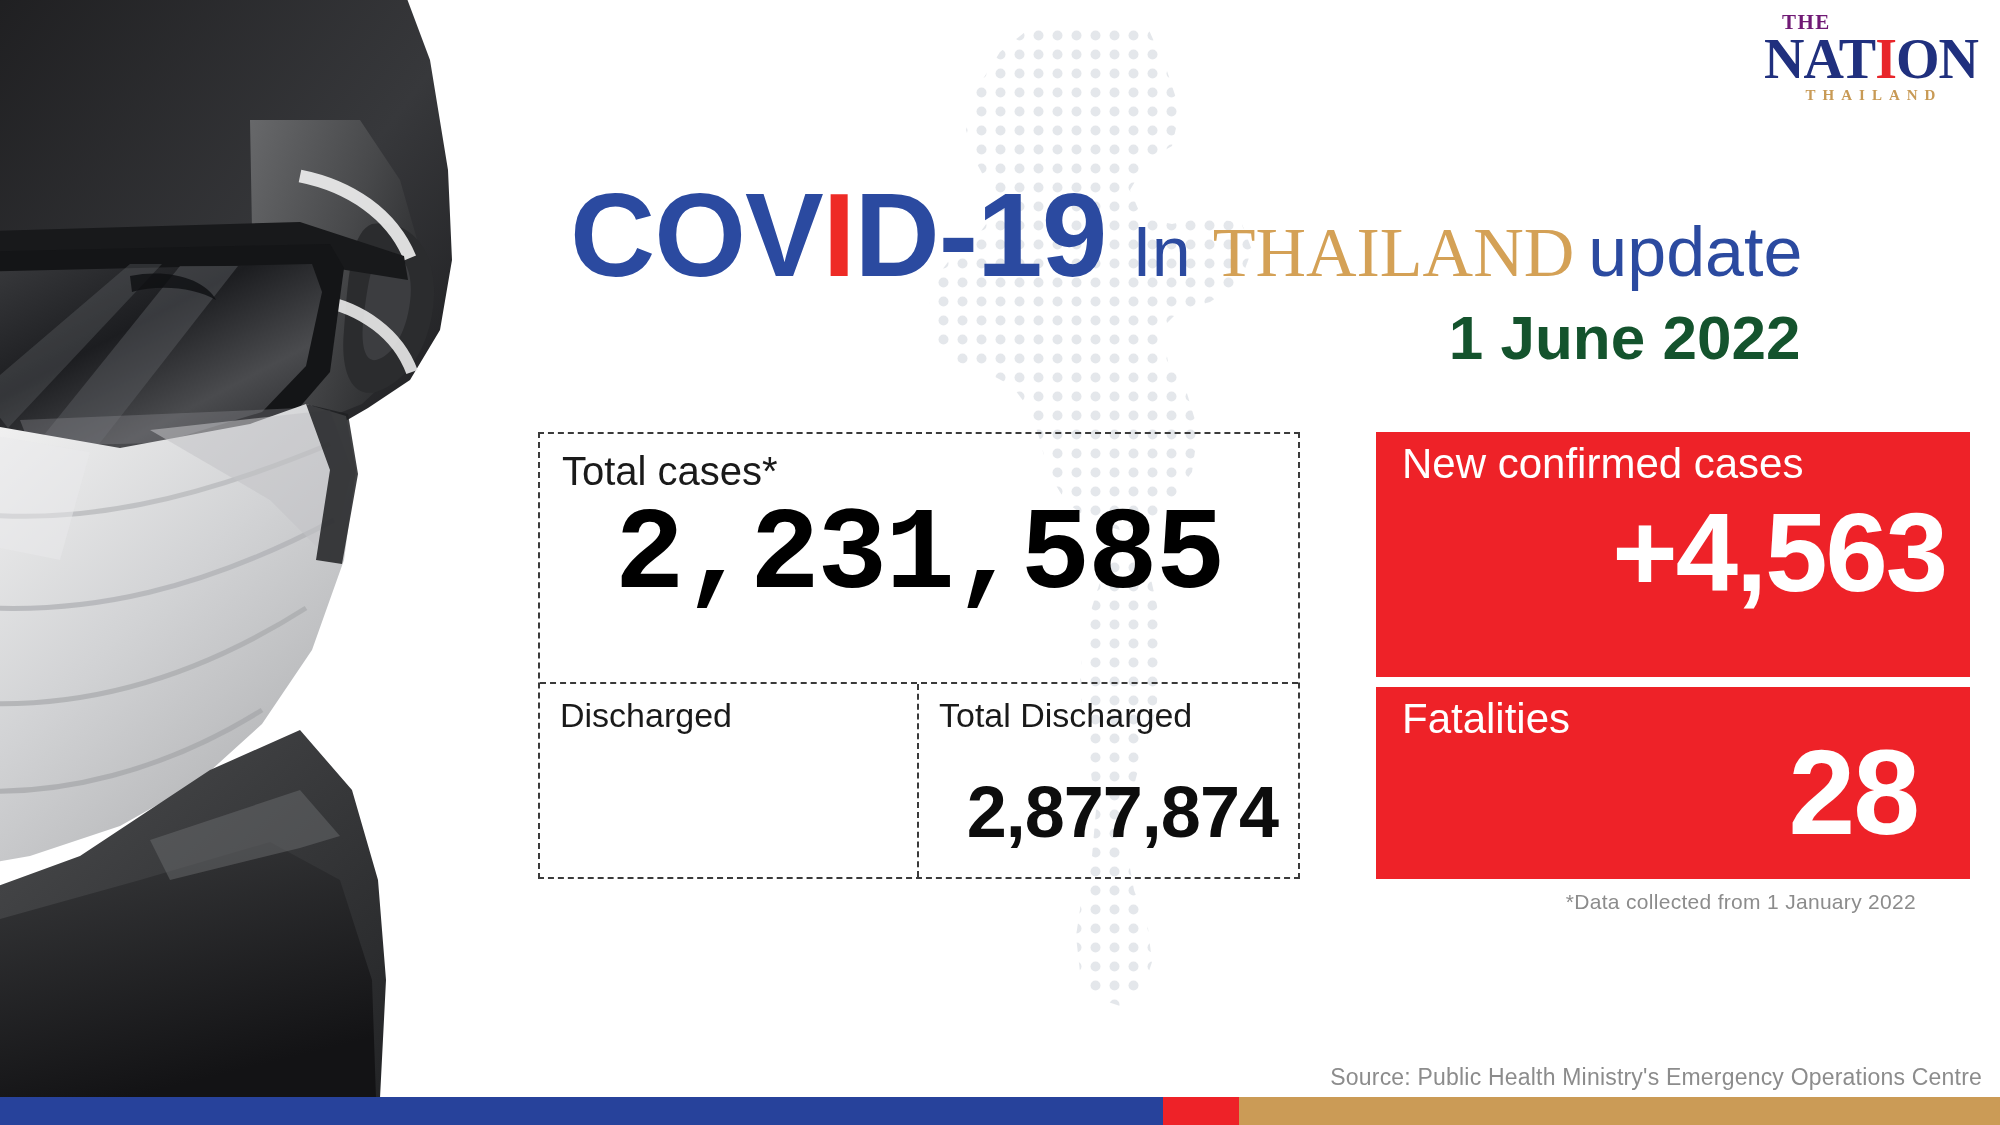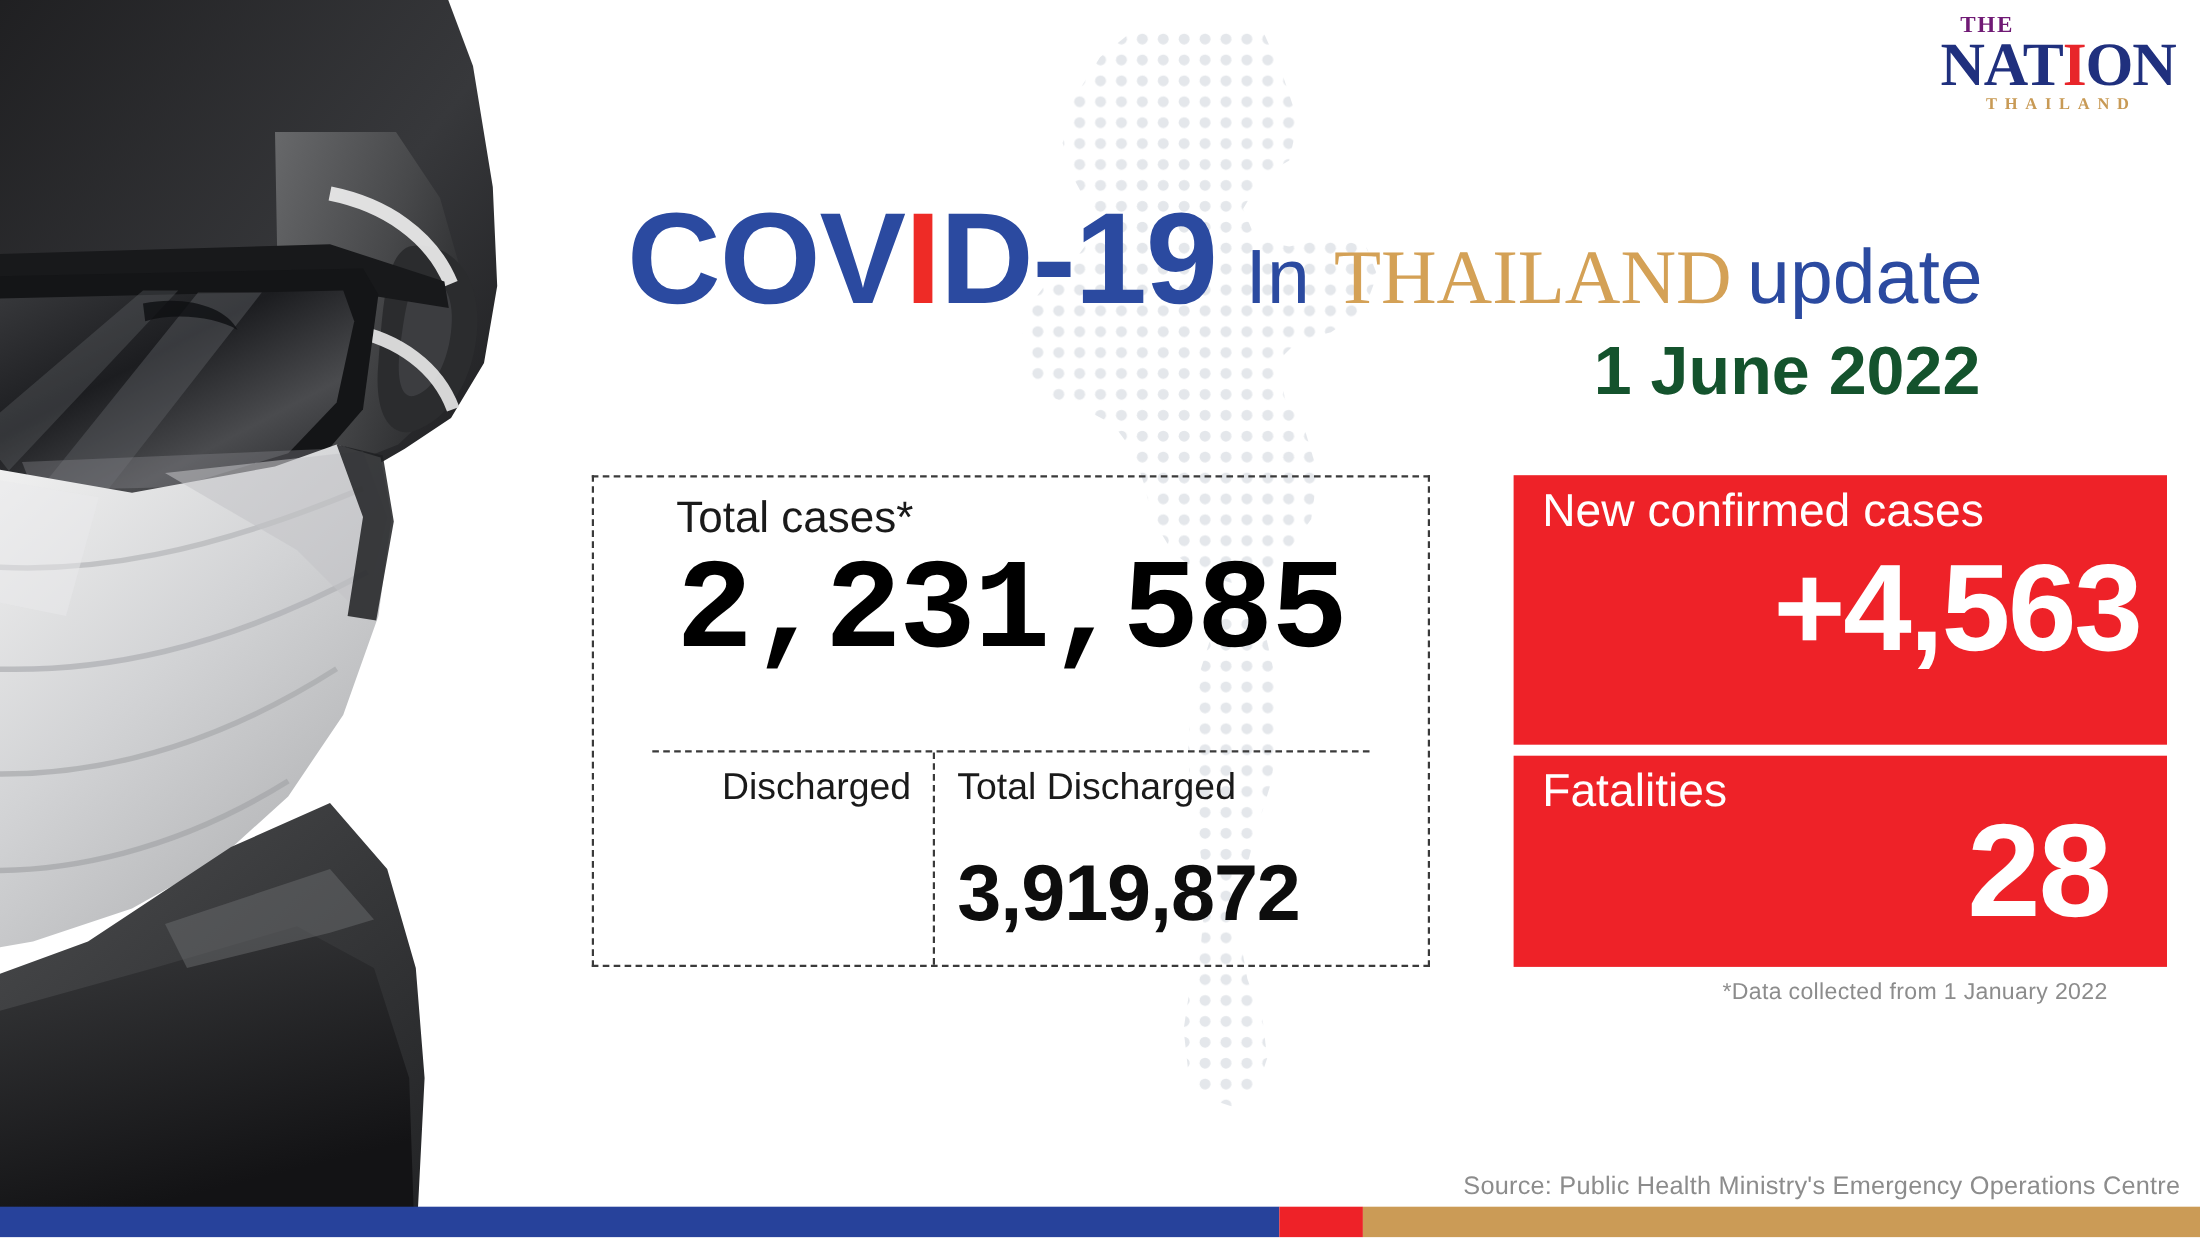--- a/index.html
+++ b/index.html
@@ -101,21 +101,21 @@
   }
 
   
   .stats-left {
     position:absolute;
     left:538px; top:432px;
     width:762px; height:447px;
     z-index:5;
     border:2px dashed #3a3a3a;
     background:transparent;
-    display:flex; flex-direction:column;align-items:center;
+    display:flex; flex-direction:column;
   }
   .row-total {
     flex:0 0 250px;
     border-bottom:2px dashed #3a3a3a;
     position:relative;
     padding:16px 22px 0 22px;
   }
   .label-sm {
     font-family:"Liberation Sans", sans-serif;
     font-size:40px; font-weight:400; color:#1a1a1a;
@@ -336,21 +336,21 @@
     <div class="row-total">
       <div class="label-sm">Total cases*</div>
       <div class="big-num total-num">2,231,585</div>
     </div>
     <div class="row-split">
       <div class="cell left-cell">
         <div class="label-sm">Discharged</div>
       </div>
       <div class="cell">
         <div class="label-sm">Total Discharged</div>
-        <div class="num">3,919,872</div>
+        <div class="num">2,877,874</div>
       </div>
     </div>
   </div>
 
   <div class="red-col">
     <div class="red-box top-box">
       <div class="red-label">New confirmed cases</div>
       <div class="red-num newcases">+4,563</div>
     </div>
     <div class="red-box bottom-box">

